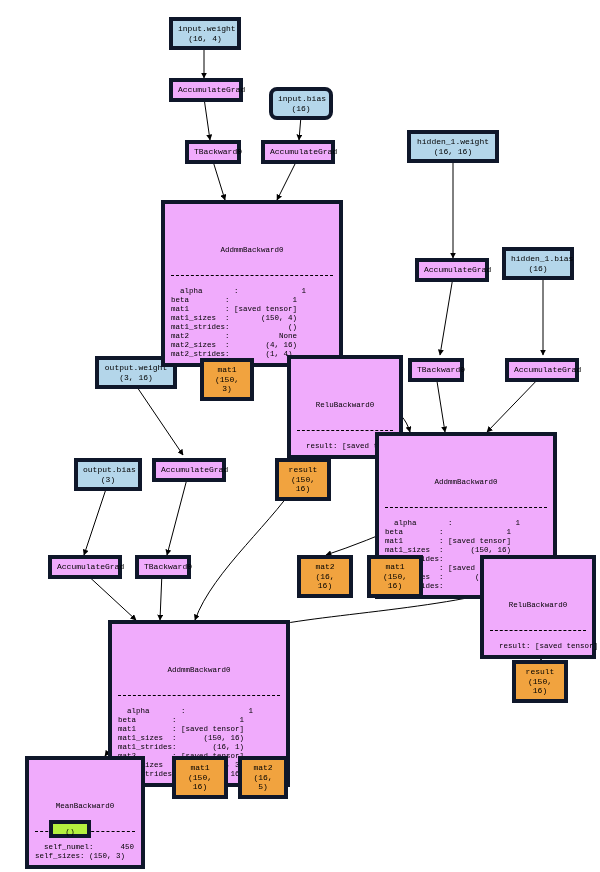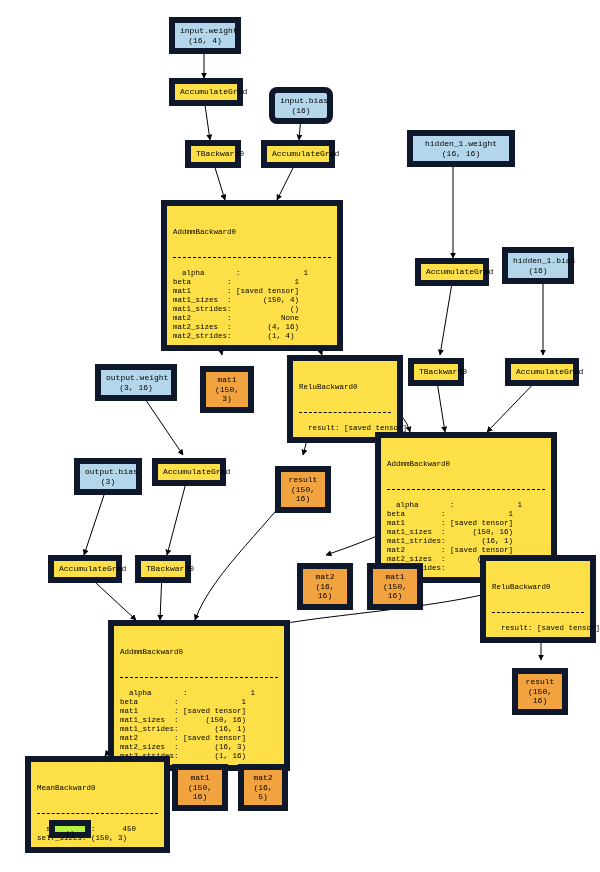--- a/index.html
+++ b/index.html
@@ -15,37 +15,39 @@
     overflow: hidden;
   }
   svg.edges {
     position: absolute;
     top: 0; left: 0;
     width: 600px; height: 872px;
     pointer-events: none;
   }
   .node {
     position: absolute;
-    border: 6px solid #0f172a;
+    border: 4px solid #0f172a;
     text-align: center;
     padding: 3px 5px;
     line-height: 1.2;
   }
   .blue { background: #b4d6ea; }
-  .grey { background: #fde047; }
-  .orange { background: #f1a33f; margin-top: 8px; }
+  .grey { background: #f0abfc; }
+  .orange { background: #f1a33f; }
   .green { background: #b4f13f; }
   .detail {
     text-align: left;
     white-space: pre;
     padding: 4px 6px;
     font-size: 7.5px;
   }
   .detail .title {
+    text-align: center;
     display: block;
+    margin-top: 20px;
   }
   hr.dashes {
     border: none;
     border-top: 1px dashed #000;
     margin: 2px 0;
   }
 </style>
 </head>
 <body>
 
@@ -89,29 +91,29 @@
 </svg>
 
 <div class="node blue" style="left:169px; top:17px; width:72px;">
   <span>input.weight</span><br>
   <span>(16, 4)</span>
 </div>
 <div class="node blue" style="left:269px; top:87px; width:64px;border-radius:8px;">
   <span>input.bias</span><br>
   <span>(16)</span>
 </div>
-<div class="node blue" style="left:407px; top:130px; width:108px;">
+<div class="node blue" style="left:407px; top:130px; width:92px;">
   <span>hidden_1.weight</span><br>
   <span>(16, 16)</span>
 </div>
 <div class="node blue" style="left:502px; top:247px; width:72px;">
   <span>hidden_1.bias</span><br>
   <span>(16)</span>
 </div>
-<div class="node blue" style="left:95px; top:364px; width:82px;">
+<div class="node blue" style="left:95px; top:356px; width:82px;">
   <span>output.weight</span><br>
   <span>(3, 16)</span>
 </div>
 <div class="node blue" style="left:74px; top:458px; width:68px;">
   <span>output.bias</span><br>
   <span>(3)</span>
 </div>
 
 <div class="node grey" style="left:169px; top:78px; width:74px;"><span>AccumulateGrad</span></div>
 <div class="node grey" style="left:185px; top:140px; width:56px;"><span>TBackward0</span></div>
@@ -169,21 +171,21 @@
   <span>alpha       :              1
 beta        :              1
 mat1        : [saved tensor]
 mat1_sizes  :      (150, 16)
 mat1_strides:        (16, 1)
 mat2        : [saved tensor]
 mat2_sizes  :        (16, 3)
 mat2_strides:        (1, 16)</span>
 </div>
 
-<div class="node grey detail" style="left:25px; top:756px; width:145px;">
+<div class="node grey detail" style="left:25px; top:756px; width:120px;">
   <span class="title">MeanBackward0</span>
   <hr class="dashes">
   <span>self_numel:      450
 self_sizes: (150, 3)</span>
 </div>
 
 <div class="node orange" style="left:200px; top:358px; width:54px;">
   <span>mat1</span><br><span>(150, 3)</span>
 </div>
 <div class="node orange" style="left:275px; top:458px; width:56px;">

